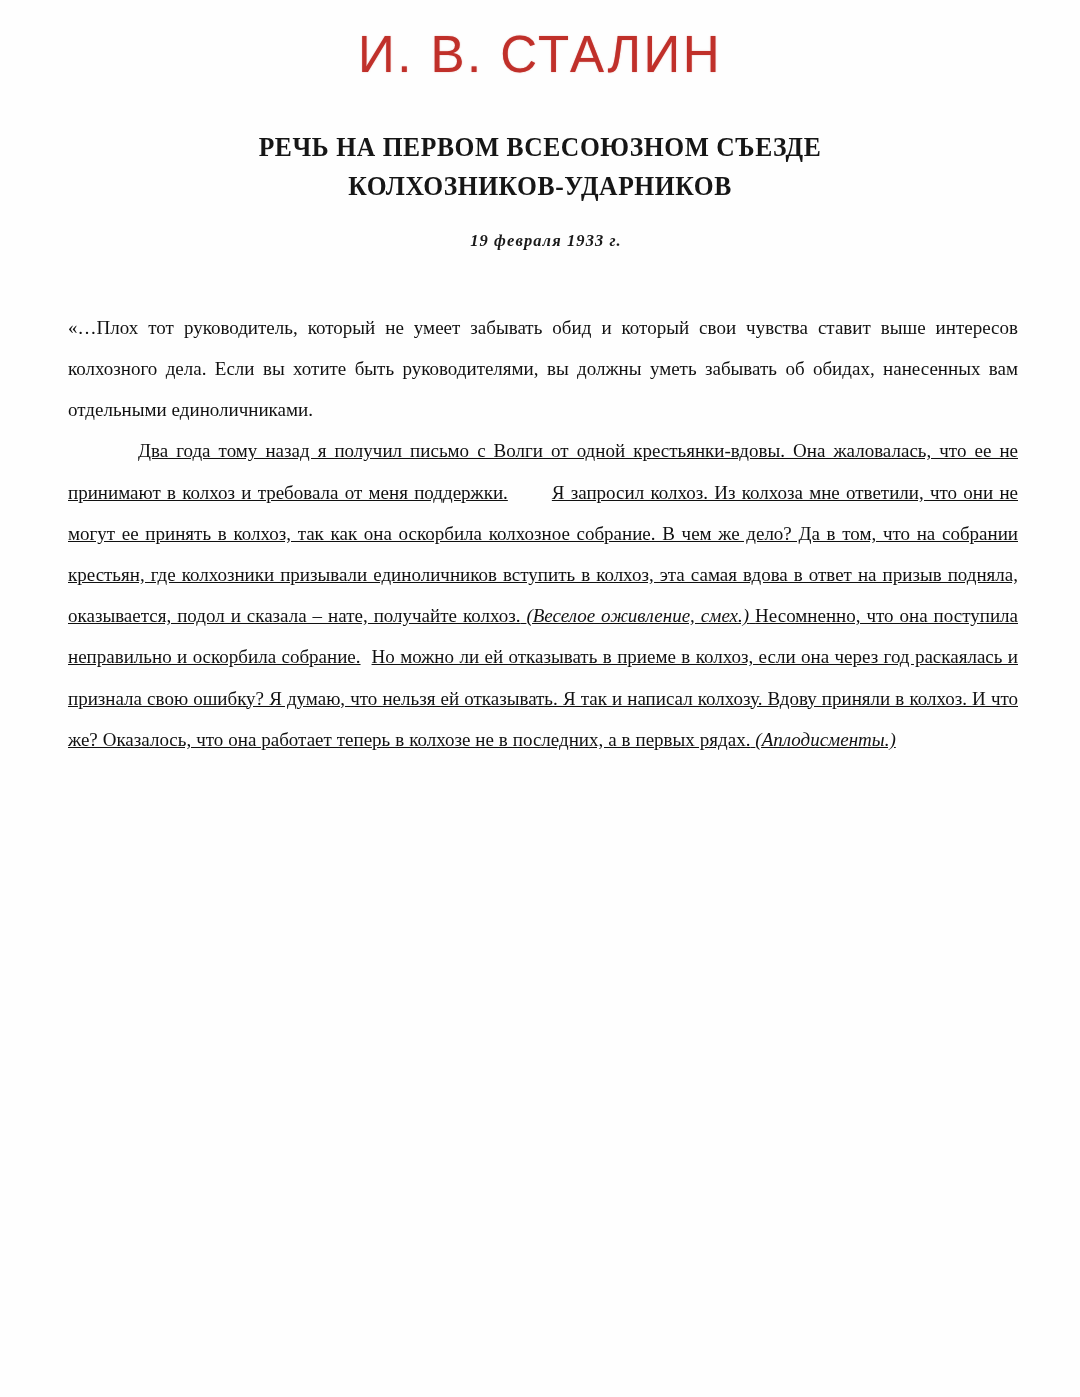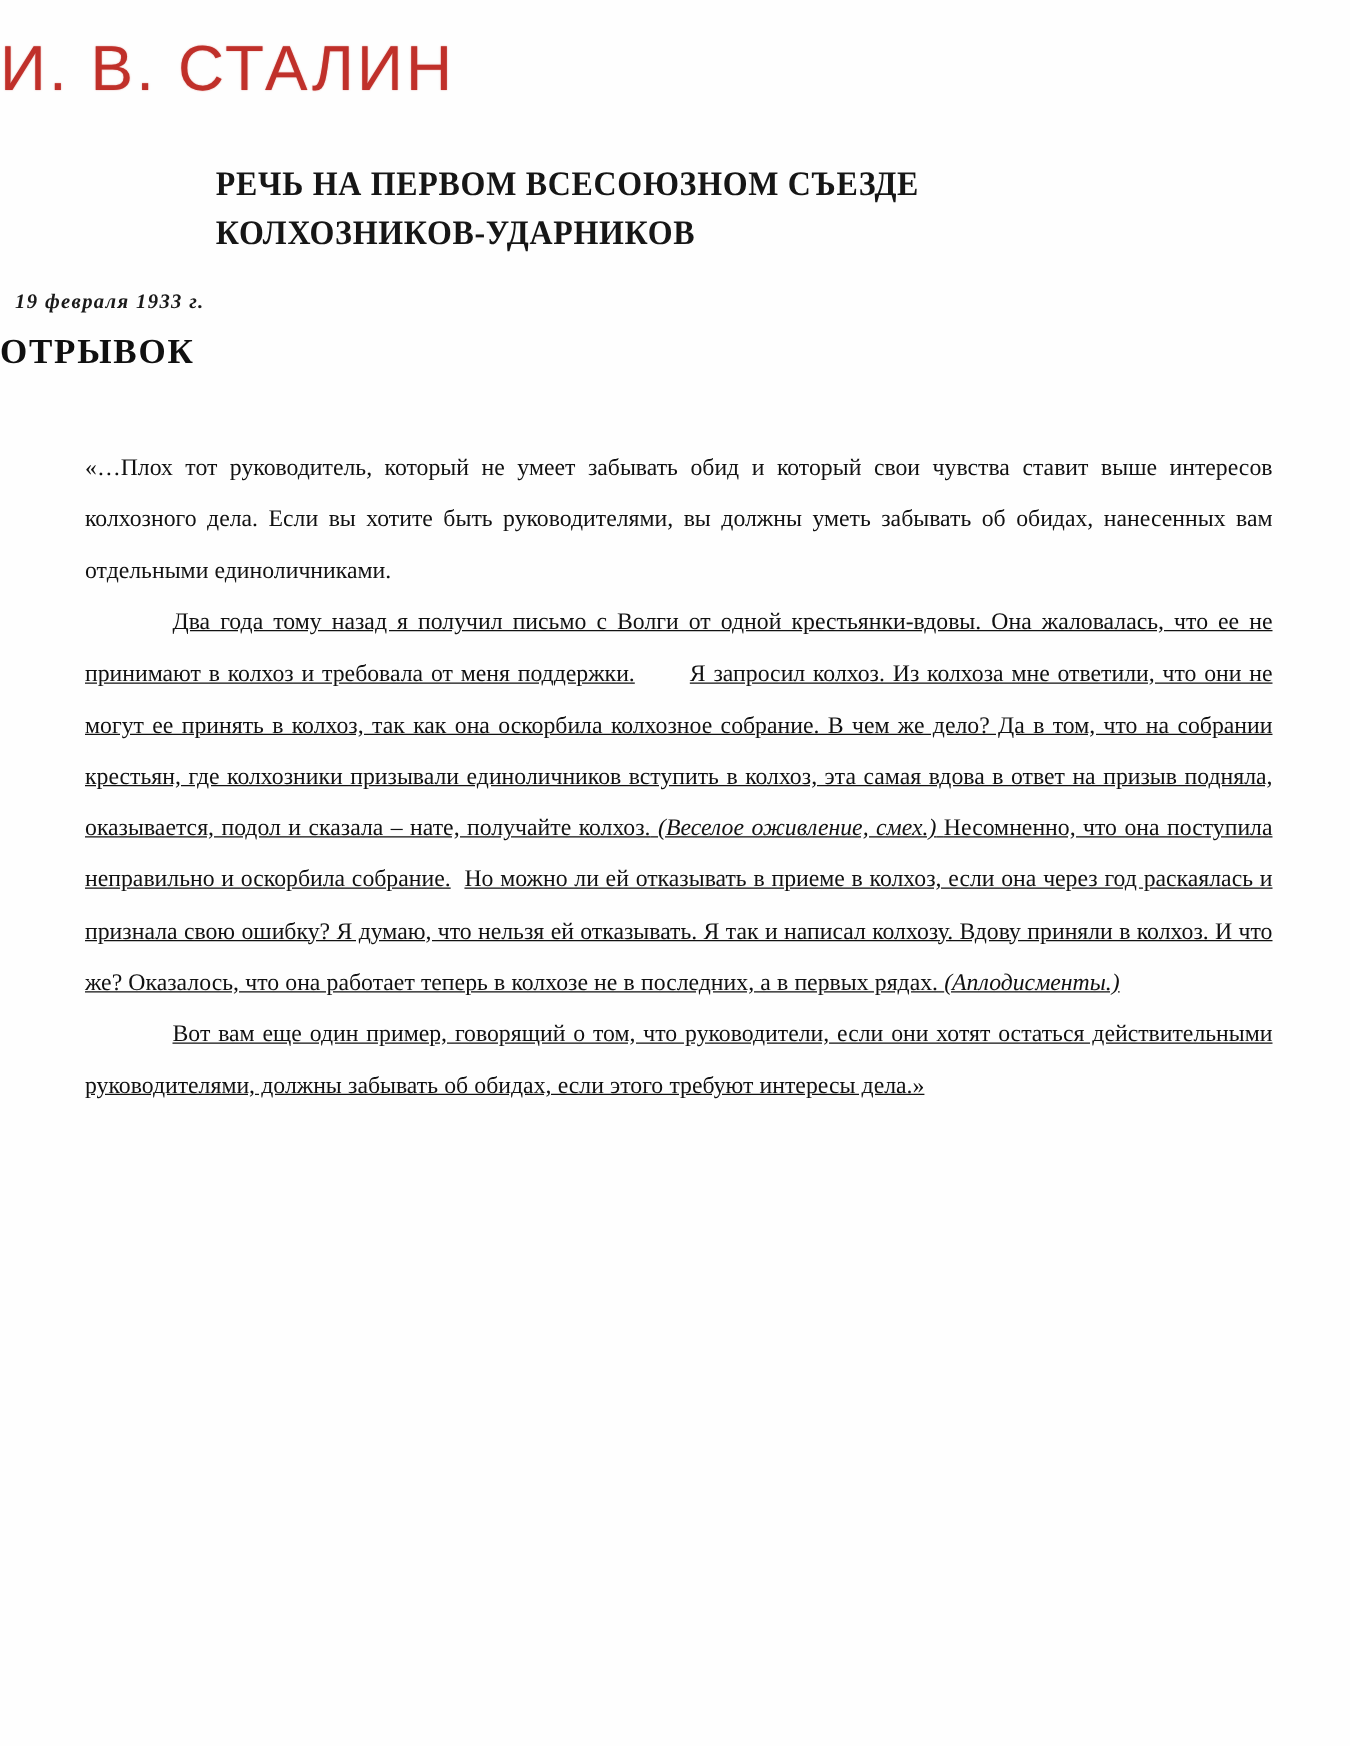--- a/index.html
+++ b/index.html
@@ -22,21 +22,21 @@
     width: 1080px;
     height: 1397px;
     background: #fefefe;
     box-sizing: border-box;
     padding: 0;
   }
 
   
   .masthead {
     padding-top: 26px;
-    text-align: left;
+    text-align: center;
   }
 
   .author-name {
     font-family: "Liberation Sans", "DejaVu Sans", sans-serif;
     font-size: 51px;
     font-weight: 400;
     letter-spacing: 2.5px;
     color: #c0302a;
     line-height: 1.15;
     margin: 0;
@@ -130,32 +130,30 @@
 
     <h1 class="author-name">И. В. СТАЛИН</h1>
 
     <div class="speech-title">
       <span class="tline">РЕЧЬ  НА  ПЕРВОМ  ВСЕСОЮЗНОМ СЪЕЗДЕ</span>
       <span class="tline">КОЛХОЗНИКОВ-УДАРНИКОВ</span>
     </div>
 
     <div class="speech-date">19 февраля 1933 г.</div>
 
-    <div class="excerpt-label">ОТРЫВОК</div>
 
   </header>
 
   <main class="body-text">
 
     <p class="para flush">«…Плох тот руководитель, который не умеет забывать обид и который свои чувства ставит выше интересов колхозного дела. Если вы хотите быть руководителями, вы должны уметь забывать об обидах, нанесенных вам отдельными единоличниками.</p>
 
     <p class="para indent">
       <span>Два года тому назад я получил письмо с Волги от одной крестьянки-вдовы. Она жаловалась, что ее не принимают в колхоз и требовала от меня поддержки.</span><span class="wide-gap"></span><span>Я запросил колхоз. Из колхоза мне ответили, что они не могут ее принять в колхоз, так как она оскорбила колхозное собрание. В чем же дело? Да в том, что на собрании крестьян, где колхозники призывали единоличников вступить в колхоз, эта самая вдова в ответ на призыв подняла, оказывается, подол и сказала – нате, получайте колхоз.</span>
       <span class="stage">(Веселое оживление, смех.)</span>
       <span>Несомненно, что она поступила неправильно и оскорбила собрание.</span><span class="small-gap"></span><span>Но можно ли ей отказывать в приеме в колхоз, если она через год раскаялась и признала свою ошибку? Я думаю, что нельзя ей отказывать. Я так и написал колхозу. Вдову приняли в колхоз. И что же? Оказалось, что она работает теперь в колхозе не в последних, а в первых рядах.</span>
       <span class="stage">(Аплодисменты.)</span>
     </p>
 
-    <p class="para indent">Вот вам еще один пример, говорящий о том, что руководители, если они хотят остаться действительными руководителями, должны забывать об обидах, если этого требуют интересы дела.»</p>
 
   </main>
 
 </div>
 
 </body></html>

